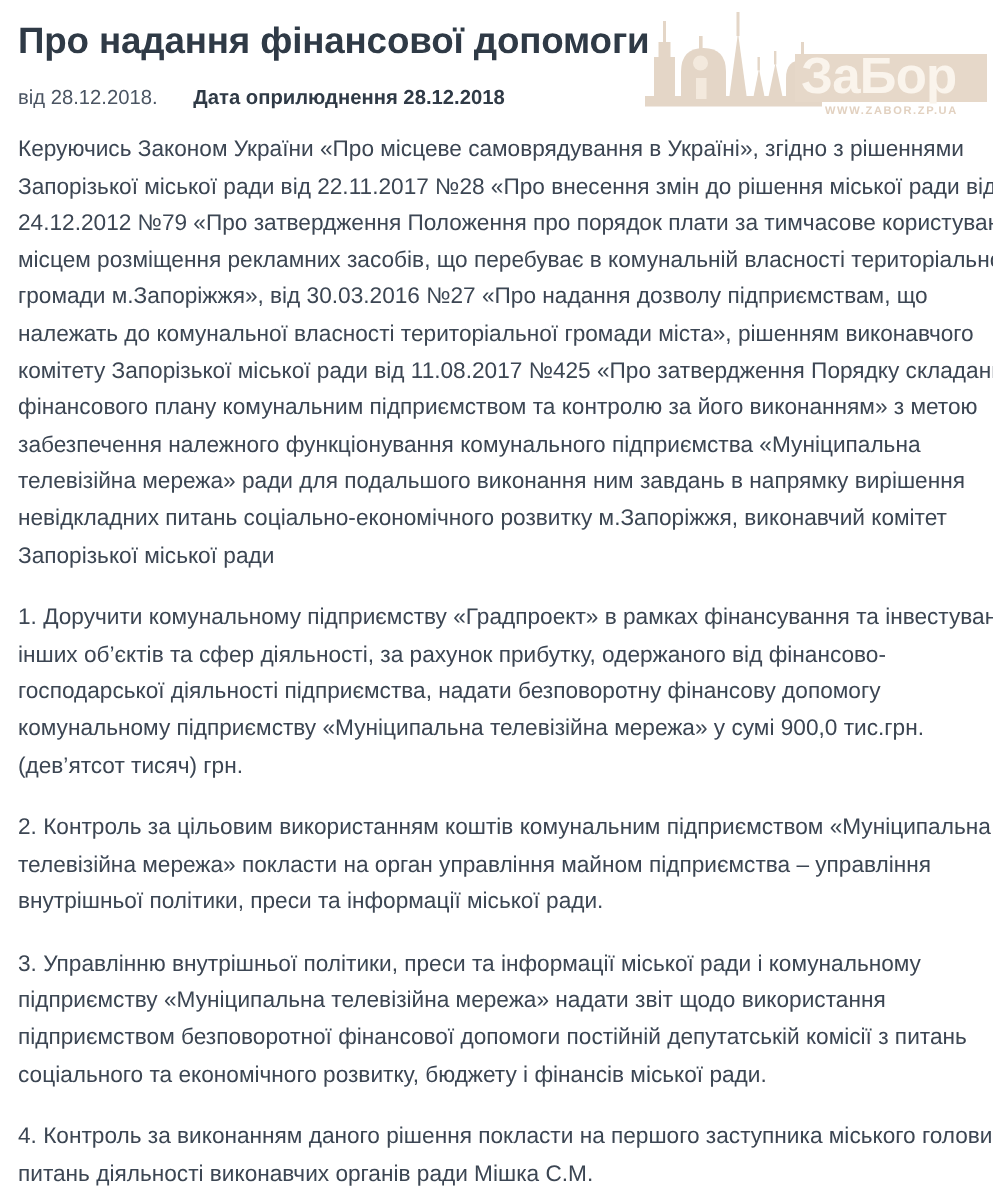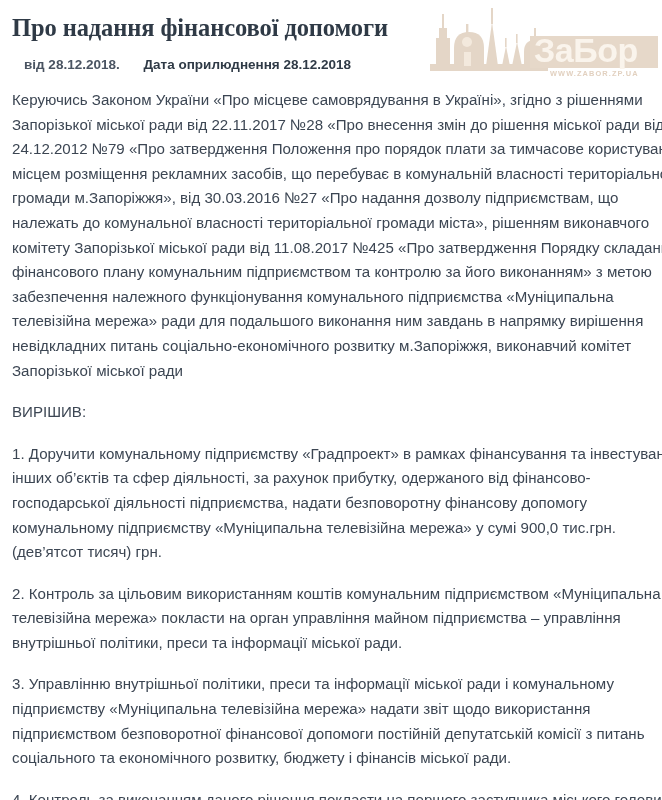--- a/index.html
+++ b/index.html
@@ -33,31 +33,30 @@
   }
 
   .doc-title {
     margin: 0;
     font-size: 24.5px;
     line-height: 30px;
     font-weight: bold;
     color: #2f3a46;
     letter-spacing: -0.1px;
     white-space: nowrap;
-    font-family: Liberation Serif, serif;
   }
 
   .doc-meta {
     margin: 13px 0 0 0;
     font-size: 13.5px;
     line-height: 17px;
     color: #4a5462;
     white-space: nowrap;
   }
-  .doc-meta .meta-plain { font-weight: bold; margin-left: 12px; }
+  .doc-meta .meta-plain { font-weight: normal; }
   .doc-meta .meta-strong { font-weight: bold; color: #2f3a46; margin-left: 20px; }
 
   
   .logo {
     position: absolute;
     top: 2px;
     right: 0px;
     width: 236px;
     height: 78px;
     pointer-events: none;
@@ -137,20 +136,19 @@
         <g>
           <text x="124" y="74" font-family="'Liberation Sans','DejaVu Sans',sans-serif" font-size="7.4" font-weight="bold" fill="#e2d1c0" letter-spacing="1.1">WWW.ZABOR.ZP.UA</text>
         </g>
       </svg>
     </div>
 
   </div>
 
   <div class="content">
     <p class="para">Керуючись Законом України «Про місцеве самоврядування в Україні», згідно з рішеннями Запорізької міської ради від 22.11.2017 №28 «Про внесення змін до рішення міської ради від 24.12.2012 №79 «Про затвердження Положення про порядок плати за тимчасове користування місцем розміщення рекламних засобів, що перебуває в комунальній власності територіальної громади м.Запоріжжя», від 30.03.2016 №27 «Про надання дозволу підприємствам, що належать до комунальної власності територіальної громади міста», рішенням виконавчого комітету Запорізької міської ради від 11.08.2017 №425 «Про затвердження Порядку складання фінансового плану комунальним підприємством та контролю за його виконанням» з метою забезпечення належного функціонування комунального підприємства «Муніципальна телевізійна мережа» ради для подальшого виконання ним завдань в напрямку вирішення невідкладних питань соціально-економічного розвитку м.Запоріжжя, виконавчий комітет Запорізької міської ради</p>
-    <p class="para para-short">ВИРІШИВ:</p>
     <p class="para">1. Доручити комунальному підприємству «Градпроект» в рамках фінансування та інвестування інших об’єктів та сфер діяльності, за рахунок прибутку, одержаного від фінансово-господарської діяльності підприємства, надати безповоротну фінансову допомогу комунальному підприємству «Муніципальна телевізійна мережа» у сумі 900,0 тис.грн. (дев’ятсот тисяч) грн.</p>
     <p class="para">2. Контроль за цільовим використанням коштів комунальним підприємством «Муніципальна телевізійна мережа» покласти на орган управління майном підприємства – управління внутрішньої політики, преси та інформації міської ради.</p>
     <p class="para">3. Управлінню внутрішньої політики, преси та інформації міської ради і комунальному підприємству «Муніципальна телевізійна мережа» надати звіт щодо використання підприємством безповоротної фінансової допомоги постійній депутатській комісії з питань соціального та економічного розвитку, бюджету і фінансів міської ради.</p>
     <p class="para">4. Контроль за виконанням даного рішення покласти на першого заступника міського голови з питань діяльності виконавчих органів ради Мішка С.М.</p>
   </div>
 
 </div>
 
 </body></html>

